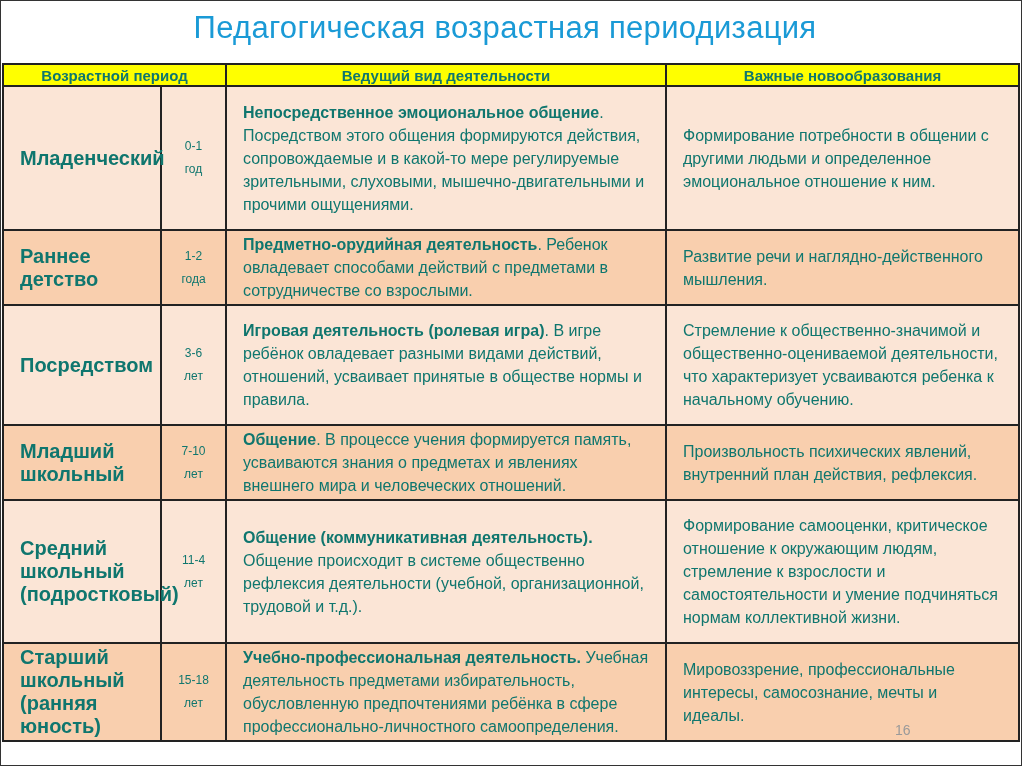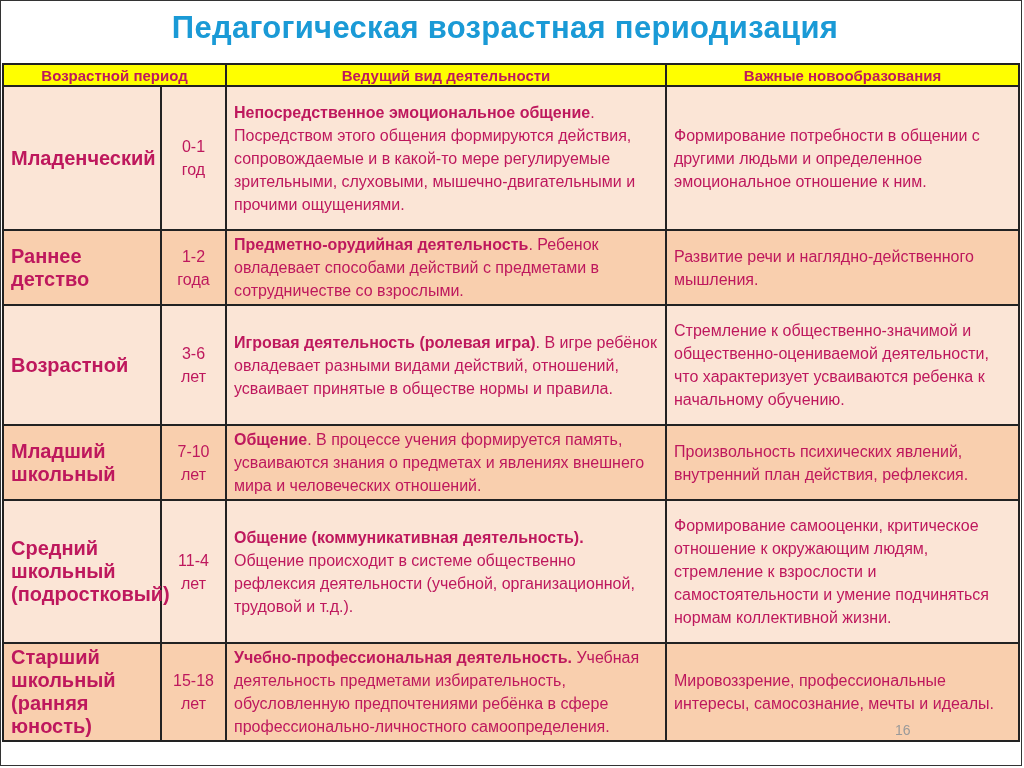--- a/index.html
+++ b/index.html
@@ -8,40 +8,40 @@
     background:#ffffff;
     font-family:"Liberation Sans", "DejaVu Sans", sans-serif;
   }
   .frame {
     position:absolute; left:0; top:0; width:1022px; height:766px;
     border:1px solid #333;
     box-sizing:border-box;
   }
   .title {
     position:absolute; left:0; top:10px; width:1010px; text-align:center;
-    font-size:31px; font-weight:bold; color:#1a9ad6;
+    font-size:31px; font-weight:normal; color:#1a9ad6;
     letter-spacing:0.3px;
   }
   table.grid {
     position:absolute; left:2px; top:63px; width:1016px;
     border-collapse:collapse; table-layout:fixed;
-    font-size:16px; color:#be185d;
+    font-size:16px; color:#0f766e;
   }
   table.grid th {
     background:#ffff00; font-weight:bold; font-size:15px;
     height:20px; padding:0; border:2px solid #222; text-align:center;
   }
   table.grid td {
-    border:2px solid #222; padding:2px 7px; vertical-align:middle;
+    border:2px solid #222; padding:2px 16px; vertical-align:middle;
     line-height:23px;
   }
   tr.light td { background:#fbe5d6; }
   tr.dark td { background:#f9cfae; }
   td.period { text-align:left; font-weight:bold; font-size:20px; }
-  td.age { text-align:center; font-size:16px; padding:2px 2px; }
+  td.age { text-align:center; font-size:12px; padding:2px 2px; }
   td.activity b { font-weight:bold; }
   .page-num {
     position:absolute; left:895px; top:722px; font-size:14px; color:#9a9a9a;
   }
 </style>
 </head>
 <body>
 
 <div class="frame"></div>
 
@@ -68,21 +68,21 @@
       <td class="activity"><b>Непосредственное эмоциональное общение</b><span>. Посредством этого общения формируются действия, сопровождаемые и в какой-то мере регулируемые зрительными, слуховыми, мышечно-двигательными и прочими ощущениями.</span></td>
       <td class="formations">Формирование потребности в общении с другими людьми и определенное эмоциональное отношение к ним.</td>
     </tr>
     <tr class="dark" style="height:71px">
       <td class="period">Раннее детство</td>
       <td class="age"><span>1-2</span><br><span>года</span></td>
       <td class="activity"><b>Предметно-орудийная деятельность</b><span>. Ребенок овладевает способами действий с предметами в сотрудничестве со взрослыми.</span></td>
       <td class="formations">Развитие речи и наглядно-действенного мышления.</td>
     </tr>
     <tr class="light" style="height:120px">
-      <td class="period">Возрастной</td>
+      <td class="period">Посредством</td>
       <td class="age"><span>3-6</span><br><span>лет</span></td>
       <td class="activity"><b>Игровая деятельность (ролевая игра)</b><span>. В игре ребёнок овладевает разными видами действий, отношений, усваивает принятые в обществе нормы и правила.</span></td>
       <td class="formations">Стремление к общественно-значимой и общественно-оцениваемой деятельности, что характеризует усваиваются ребенка к начальному обучению.</td>
     </tr>
     <tr class="dark" style="height:72px">
       <td class="period">Младший школьный</td>
       <td class="age"><span>7-10</span><br><span>лет</span></td>
       <td class="activity"><b>Общение</b><span>. В процессе учения формируется память, усваиваются знания о предметах и явлениях внешнего мира и человеческих отношений.</span></td>
       <td class="formations">Произвольность психических явлений, внутренний план действия, рефлексия.</td>
     </tr>

